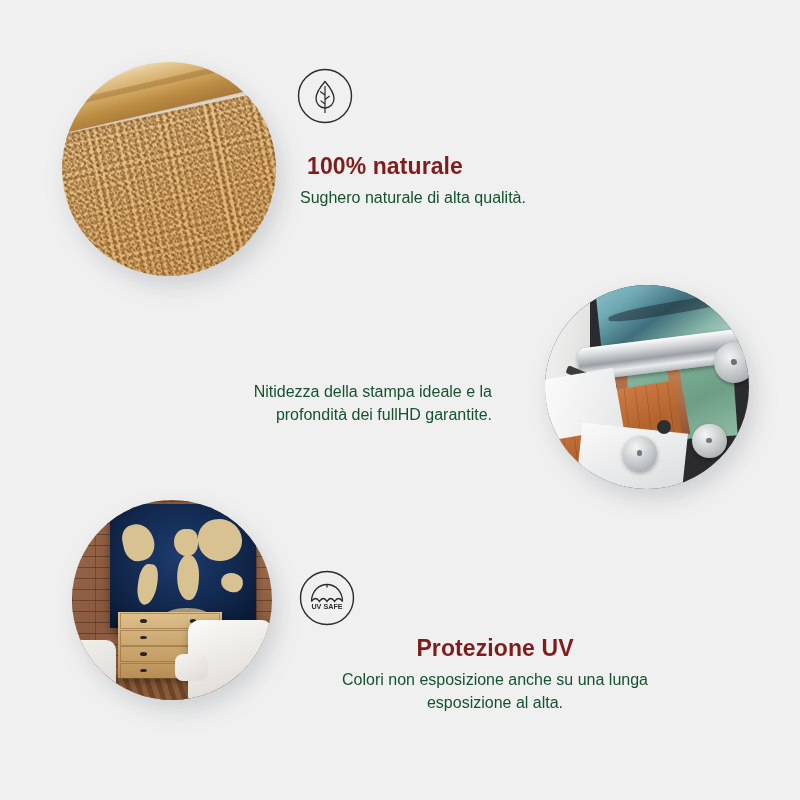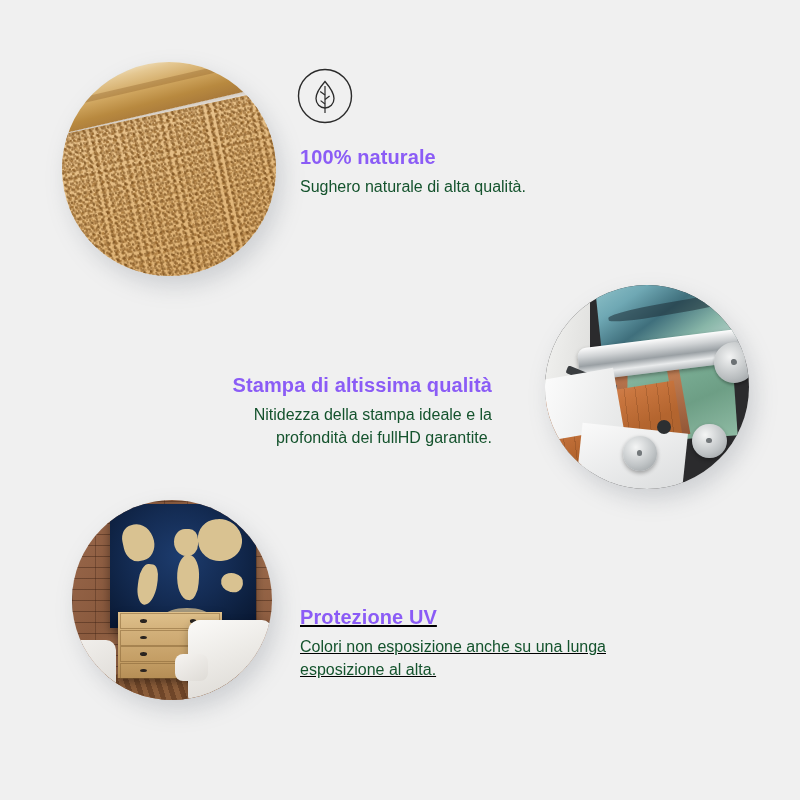--- a/index.html
+++ b/index.html
@@ -174,36 +174,36 @@
   
   .iconwrap{position:absolute;width:56px;height:56px;}
   .iconwrap svg{display:block;width:56px;height:56px;}
   #icon-leaf{left:297px;top:68px;}
   #icon-fullhd{left:437px;top:312px;}
   #icon-uv{left:299px;top:570px;}
 
   
   .feature{position:absolute;}
   .feature h2{
-    margin:0;
-    font-size:20px;
+    margin:7px;
+    font-size:23px;
     font-weight:bold;
-    color:#8b5cf6;
+    color:#7f1d1d;
     letter-spacing:.1px;
   }
   .feature p{
     margin:7px 0 0 0;
     font-size:16px;
     line-height:1.42;
     color:#14532d;
     font-weight:normal;
   }
   #feature-natural{left:300px;top:146px;text-align:left;width:360px;}
   #feature-print{left:160px;top:374px;text-align:right;width:332px;}
-  #feature-uv{left:300px;top:606px;text-align:left;width:390px;text-decoration:underline;}
+  #feature-uv{left:300px;top:628px;text-align:center;width:390px;}
 </style>
 </head>
 <body>
 
 <div class="stage">
 
   <div class="photo" id="photo-cork">
     <div class="inner">
       <div class="cork-grain"></div>
       <div class="cork-sky"></div>
@@ -240,21 +240,20 @@
       <div class="pr-white-sheet"></div>
       <div class="pr-white-low"></div>
       <div class="pr-knob"></div>
       <div class="pr-wheel w1"></div>
       <div class="pr-wheel w2"></div>
     </div>
   </div>
 
 
   <div class="feature" id="feature-print">
-    <h2>Stampa di altissima qualità</h2>
     <p>
       <span>Nitidezza della stampa ideale e la</span><br>
       <span>profondità dei fullHD garantite.</span>
     </p>
   </div>
 
   <div class="photo" id="photo-room">
     <div class="inner">
       <div class="rm-wall"></div>
       <div class="rm-brick"></div>
@@ -272,20 +271,30 @@
         <div class="drw" style="top:2%"></div>
         <div class="drw" style="top:27%"></div>
         <div class="drw" style="top:52%"></div>
         <div class="drw" style="top:77%"></div>
       </div>
       <div class="rm-chair"></div>
       <div class="rm-chair-l"></div>
     </div>
   </div>
 
+  <div class="iconwrap" id="icon-uv">
+    <svg viewBox="0 0 56 56" fill="none" stroke="#2b2b2b" stroke-width="1.4">
+      <circle cx="28" cy="28" r="26.5"></circle>
+      <path d="M12.5 31.5 C12.5 21.5 19.5 14.5 28 14.5 C36.5 14.5 43.5 21.5 43.5 31.5" stroke-width="1.3"></path>
+      <path d="M12.5 31.5 C15 27.5 18 27.5 20.4 31.5 C22.9 27.5 25.7 27.5 28 31.5
+               C30.3 27.5 33.1 27.5 35.6 31.5 C38 27.5 41 27.5 43.5 31.5" stroke-width="1.3"></path>
+      <line x1="28" y1="14.5" x2="28" y2="17.5" stroke-width="1.3"></line>
+      <text x="28" y="38.6" font-family="'Liberation Sans', sans-serif" font-size="7.2" font-weight="bold" fill="#2b2b2b" stroke="none" text-anchor="middle">UV SAFE</text>
+    </svg>
+  </div>
 
   <div class="feature" id="feature-uv">
     <h2>Protezione UV</h2>
     <p>
       <span>Colori non esposizione anche su una lunga</span><br>
       <span>esposizione al alta.</span>
     </p>
   </div>
 
 </div>

